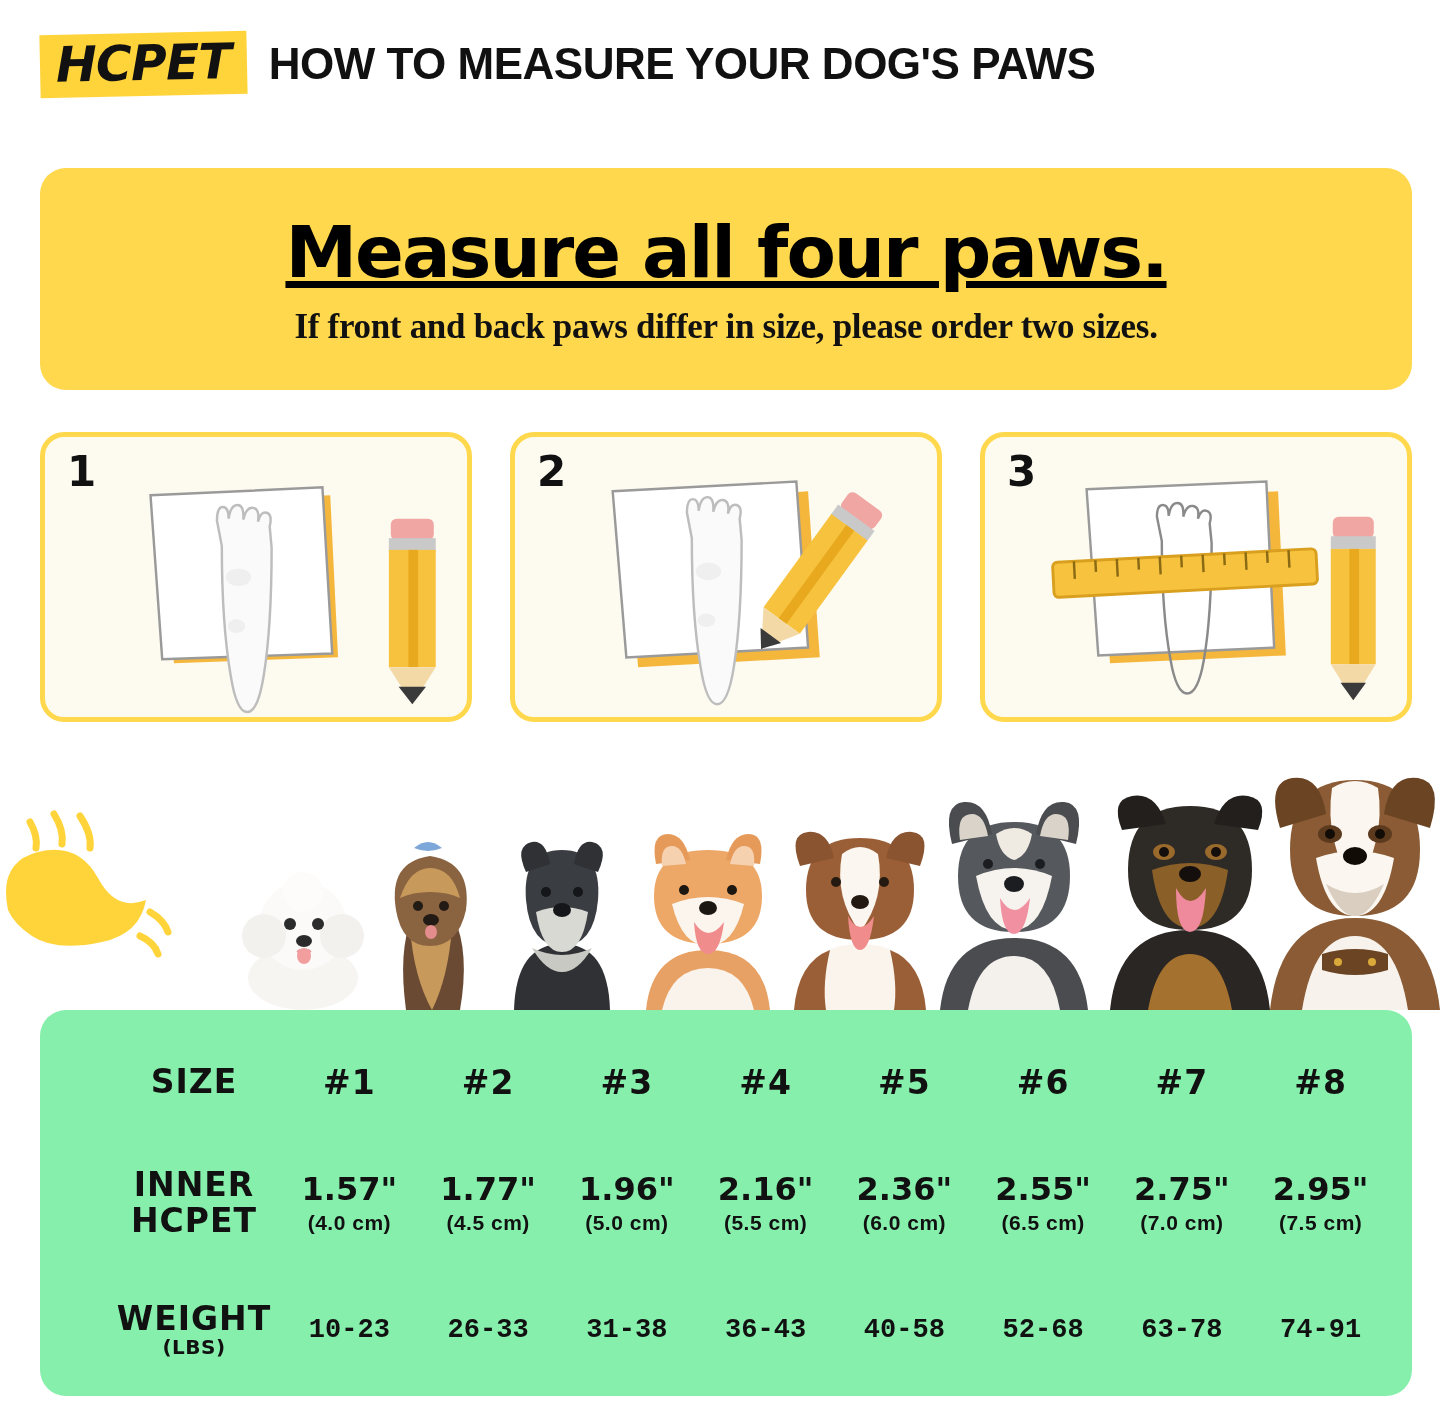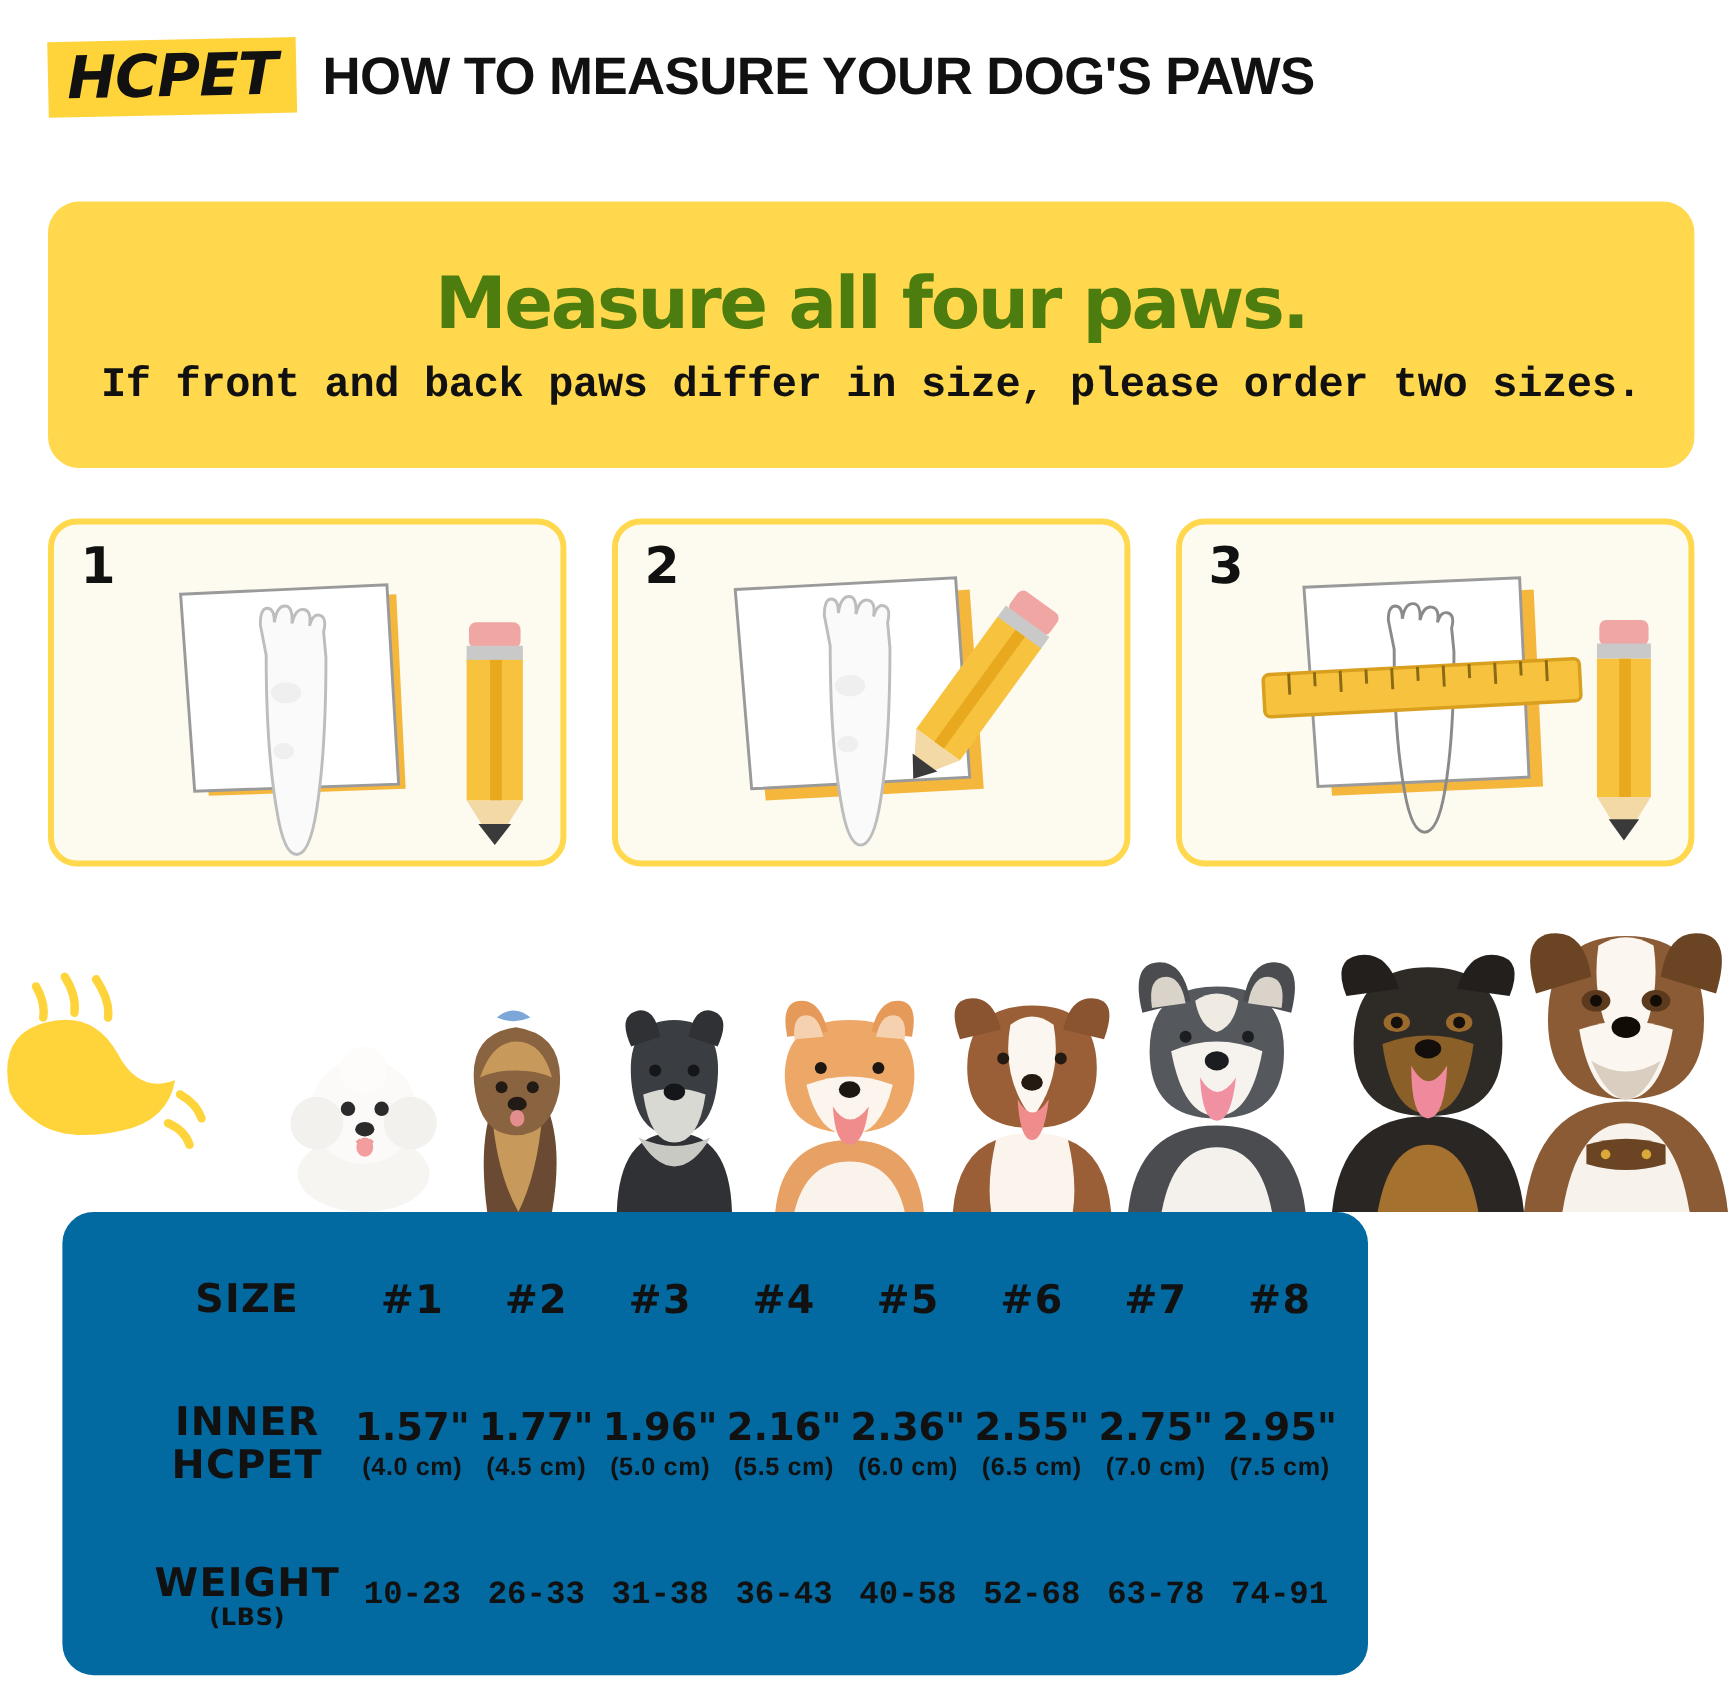--- a/index.html
+++ b/index.html
@@ -66,28 +66,29 @@
     background: #FFD84D;
     border-radius: 26px;
     display: flex;
     flex-direction: column;
     align-items: center;
     justify-content: center;
   }
   .banner-title {
     font-family: "DejaVu Sans", sans-serif;
     font-weight: bold;
-    font-size: 60px;
+    font-size: 72px;
     letter-spacing: -2px;
-    color: #4d7c0f;
+    color: #000000;
     line-height: 1.05;
     margin-top: 4px;
+    text-decoration: underline;
   }
   .banner-sub {
-    font-family: Liberation Mono, monospace;
+    font-family: Liberation Serif, serif;
     font-weight: bold;
     font-size: 35px;
     color: #111111;
     margin-top: 16px;
     letter-spacing: -0.3px;
   }
 
   
   .steps {
     position: absolute;
@@ -148,25 +149,25 @@
     height: 270px;
   }
   .dog {
     position: absolute;
     bottom: 0;
   }
 
   
   .table-card {
     position: absolute;
-    left: 52px;
+    left: 40px;
     top: 1010px;
-    width: 1088px;
+    width: 1372px;
     height: 386px;
-    background: #0369a1;
+    background: #86efac;
     border-radius: 26px;
     box-sizing: border-box;
     padding: 26px 22px 18px 22px;
   }
   table.size-table {
     width: 100%;
     border-collapse: collapse;
     table-layout: fixed;
   }
   table.size-table td, table.size-table th {

